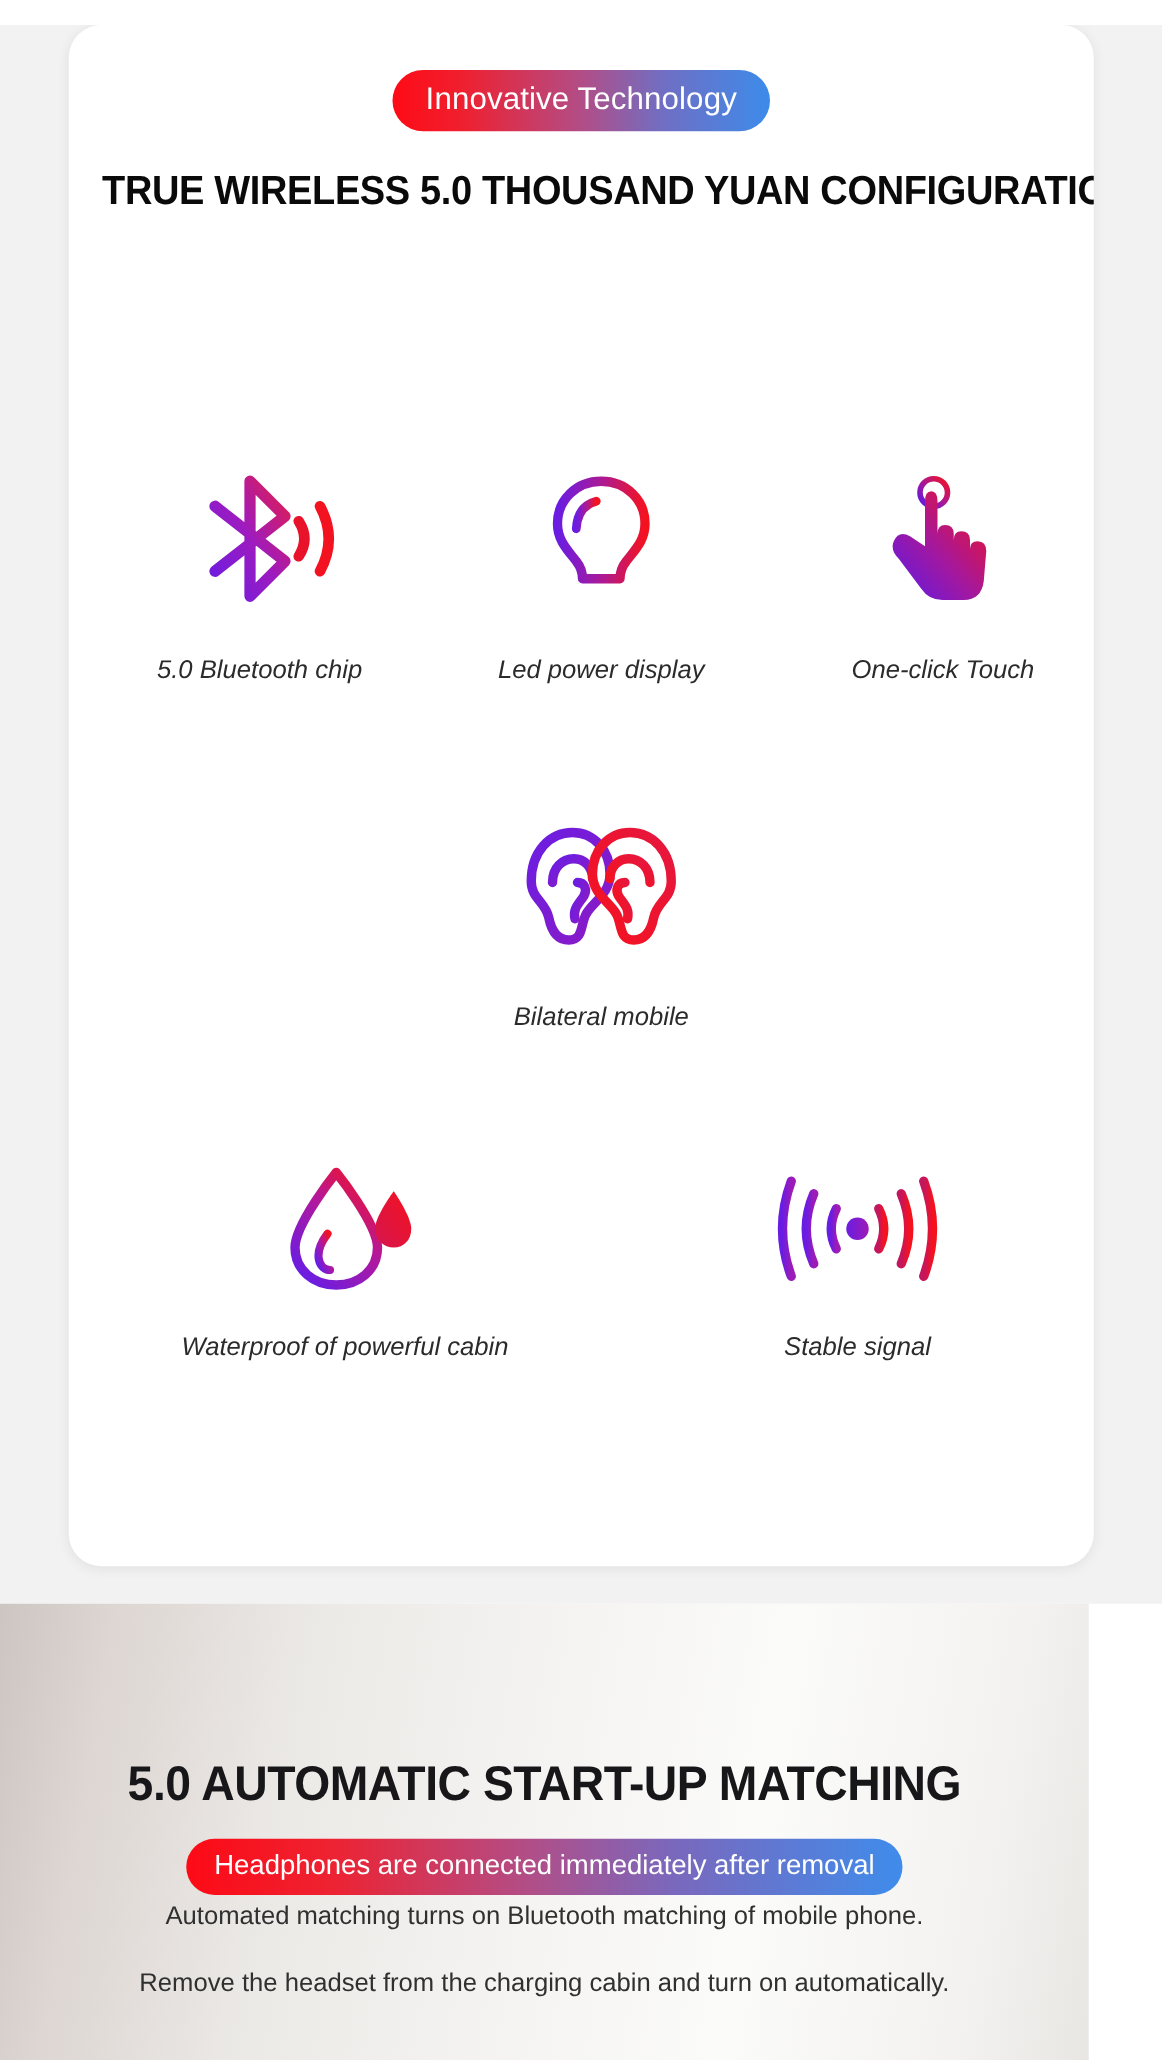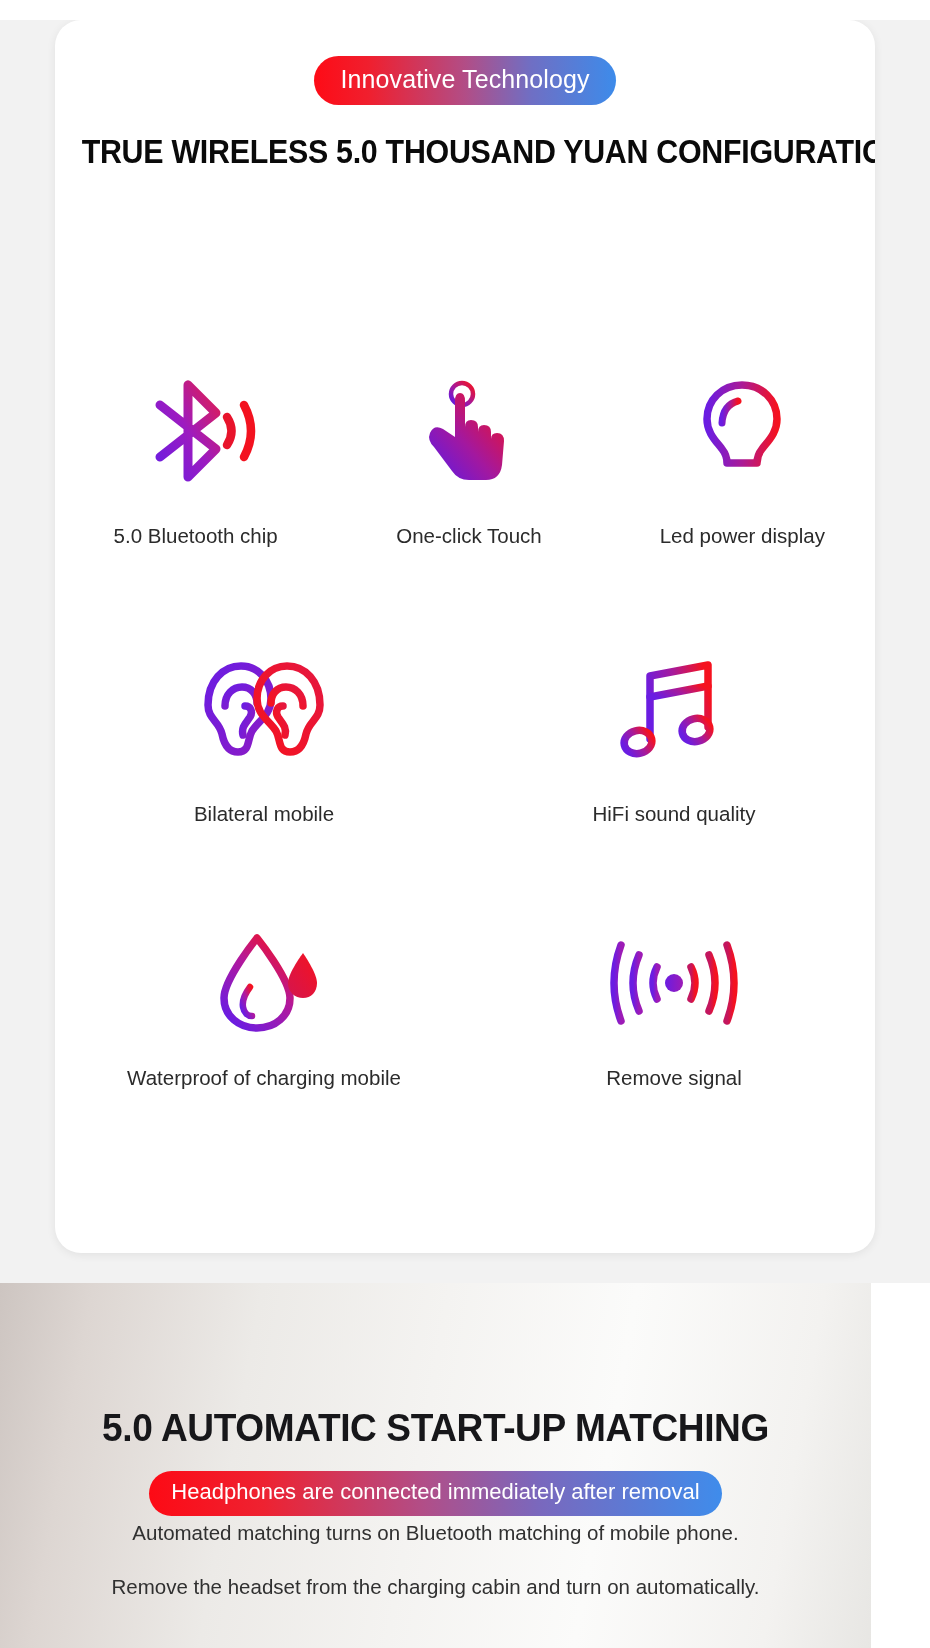--- a/index.html
+++ b/index.html
@@ -74,23 +74,24 @@
     width: 700px;
     text-align: center;
     color: #3c3c3c;
     font-size: 20.5px;
     line-height: 35px;
   }
 
   
   .grid {
     position: absolute;
-    left: 4px;
+    left: 16px;
     top: 352px;
     width: 820px;
+    font-style: italic;
   }
   .grid-row {
     display: flex;
     width: 820px;
     height: 278px;
   }
   .cell {
     flex: 1 1 0;
     display: flex;
     flex-direction: column;
@@ -196,20 +197,46 @@
                     <stop offset="0.5" stop-color="#9d1bc0"></stop>
                     <stop offset="1" stop-color="#e21d4f"></stop>
                   </linearGradient>
                 </defs>
                 <path d="M52 6 L52 98 L80 70 L24 26 M24 78 L80 34 L52 6" fill="none" stroke="url(#gBt)" stroke-width="9" stroke-linecap="round" stroke-linejoin="round"></path>
                 <path d="M91 38 Q100 52 91 66" fill="none" stroke="#e8132b" stroke-width="8.5" stroke-linecap="round"></path>
                 <path d="M108 26 Q122 52 108 78" fill="none" stroke="#f3121f" stroke-width="8.5" stroke-linecap="round"></path>
               </svg>
             </div>
             <div class="cell-label">5.0 Bluetooth chip</div>
+          </div>
+
+          <div class="cell">
+            <div class="icon-box">
+              <svg width="98" height="104" viewBox="0 0 98 104">
+                <defs>
+                  <linearGradient id="gBulb" x1="0" y1="0.5" x2="1" y2="0.5">
+                    <stop offset="0" stop-color="#6a1de2"></stop>
+                    <stop offset="0.5" stop-color="#aa1a96"></stop>
+                    <stop offset="1" stop-color="#f5121f"></stop>
+                  </linearGradient>
+                </defs>
+                <path d="M49 6
+                         C29 6 14 21 14 40
+                         C14 54 23 62 29 70
+                         C33 75 34 79 34 84
+                         L64 84
+                         C64 79 65 75 69 70
+                         C75 62 84 54 84 40
+                         C84 21 69 6 49 6 Z" fill="none" stroke="url(#gBulb)" stroke-width="7.5" stroke-linejoin="round"></path>
+                <path d="M29 44 Q30 26 45 22" fill="none" stroke="url(#gBulb)" stroke-width="7" stroke-linecap="round"></path>
+                <line x1="32" y1="92" x2="66" y2="92" stroke="url(#gBulb)" stroke-width="7.5" stroke-linecap="round"></line>
+                <line x1="38" y1="101" x2="60" y2="101" stroke="url(#gBulb)" stroke-width="7.5" stroke-linecap="round"></line>
+              </svg>
+            </div>
+            <div class="cell-label">Led power display</div>
           </div>
 
           <div class="cell">
             <div class="icon-box">
               <svg width="110" height="104" viewBox="0 0 110 104">
                 <defs>
                   <linearGradient id="gHand" x1="0" y1="1" x2="1" y2="0">
                     <stop offset="0" stop-color="#5a1ae8"></stop>
                     <stop offset="0.45" stop-color="#a3189f"></stop>
                     <stop offset="1" stop-color="#f5121f"></stop>
@@ -234,46 +261,20 @@
                          L64 48
                          Q64 41 57 41
                          Q51 41 51 48
                          L51 22
                          Q51 14 46 14
                          Q41 14 41 22 Z" fill="url(#gHand)"></path>
               </svg>
             </div>
             <div class="cell-label">One-click Touch</div>
           </div>
-
-          <div class="cell">
-            <div class="icon-box">
-              <svg width="98" height="104" viewBox="0 0 98 104">
-                <defs>
-                  <linearGradient id="gBulb" x1="0" y1="0.5" x2="1" y2="0.5">
-                    <stop offset="0" stop-color="#6a1de2"></stop>
-                    <stop offset="0.5" stop-color="#aa1a96"></stop>
-                    <stop offset="1" stop-color="#f5121f"></stop>
-                  </linearGradient>
-                </defs>
-                <path d="M49 6
-                         C29 6 14 21 14 40
-                         C14 54 23 62 29 70
-                         C33 75 34 79 34 84
-                         L64 84
-                         C64 79 65 75 69 70
-                         C75 62 84 54 84 40
-                         C84 21 69 6 49 6 Z" fill="none" stroke="url(#gBulb)" stroke-width="7.5" stroke-linejoin="round"></path>
-                <path d="M29 44 Q30 26 45 22" fill="none" stroke="url(#gBulb)" stroke-width="7" stroke-linecap="round"></path>
-                <line x1="32" y1="92" x2="66" y2="92" stroke="url(#gBulb)" stroke-width="7.5" stroke-linecap="round"></line>
-                <line x1="38" y1="101" x2="60" y2="101" stroke="url(#gBulb)" stroke-width="7.5" stroke-linecap="round"></line>
-              </svg>
-            </div>
-            <div class="cell-label">Led power display</div>
-          </div>
         </div>
 
         <div class="grid-row">
 
           <div class="cell">
             <div class="icon-box">
               <svg width="128" height="100" viewBox="0 0 128 100">
                 <defs>
                   <linearGradient id="gEarL" x1="0" y1="0" x2="1" y2="1">
                     <stop offset="0" stop-color="#6b1de2"></stop>
@@ -305,40 +306,20 @@
                            C19 62 8 60 8 46 Z"></path>
                   <path d="M25 47 C25 35 33 28 42 28 C51 28 57 35 57 44"></path>
                   <path d="M45 47 C51 47 53 53 50 58 C46 64 41 68 43 76"></path>
                 </g>
               </svg>
             </div>
             <div class="cell-label">Bilateral mobile</div>
           </div>
 
 
-          <div class="cell">
-            <div class="icon-box">
-              <svg width="104" height="100" viewBox="0 0 104 100">
-                <defs>
-                  <linearGradient id="gNote" x1="0" y1="0.6" x2="1" y2="0.3">
-                    <stop offset="0" stop-color="#6a1de2"></stop>
-                    <stop offset="0.5" stop-color="#a61a9b"></stop>
-                    <stop offset="1" stop-color="#f5121f"></stop>
-                  </linearGradient>
-                </defs>
-                <g fill="none" stroke="url(#gNote)" stroke-width="7.5" stroke-linecap="round" stroke-linejoin="round">
-                  <path d="M28 80 L28 17 L86 6 L86 68"></path>
-                  <path d="M28 38 L86 27"></path>
-                  <ellipse cx="16" cy="83" rx="14" ry="11.5" transform="rotate(-13 16 83)"></ellipse>
-                  <ellipse cx="74" cy="71" rx="14" ry="11.5" transform="rotate(-13 74 71)"></ellipse>
-                </g>
-              </svg>
-            </div>
-            <div class="cell-label">HiFi sound quality</div>
-          </div>
         </div>
 
         <div class="grid-row row3">
 
 
           <div class="cell">
             <div class="icon-box">
               <svg width="104" height="96" viewBox="0 0 104 96">
                 <defs>
                   <linearGradient id="gDropA" x1="0.2" y1="1" x2="0.9" y2="0">
@@ -351,21 +332,21 @@
                     <stop offset="1" stop-color="#f5121f"></stop>
                   </linearGradient>
                 </defs>
                 <path d="M45 3 C45 3 12 44 12 63 C12 81 27 93 45 93
                          C63 93 78 81 78 63 C78 44 45 3 45 3 Z" fill="none" stroke="url(#gDropA)" stroke-width="7.5" stroke-linejoin="round"></path>
                 <path d="M38 52 C32 60 30 66 31 72 C32 78 36 81 40 81" fill="none" stroke="url(#gDropA)" stroke-width="6.5" stroke-linecap="round"></path>
                 <path d="M91 18 C91 18 76 38 76 48 C76 57 83 63 91 63
                          C99 63 105 57 105 48 C105 38 91 18 91 18 Z" fill="url(#gDropB)"></path>
               </svg>
             </div>
-            <div class="cell-label">Waterproof of charging mobile</div>
+            <div class="cell-label">Waterproof of powerful cabin</div>
           </div>
 
           <div class="cell">
             <div class="icon-box">
               <svg width="122" height="96" viewBox="0 0 122 96">
                 <defs>
                   <linearGradient id="gSigL" x1="0" y1="0.5" x2="1" y2="0.5">
                     <stop offset="0" stop-color="#6a1de2"></stop>
                     <stop offset="1" stop-color="#9d1bb6"></stop>
                   </linearGradient>
@@ -378,21 +359,21 @@
                 <g fill="none" stroke-width="7.5" stroke-linecap="round">
                   <path d="M44 32 Q36 48 44 64" stroke="url(#gSigL)"></path>
                   <path d="M26 20 Q14 48 26 76" stroke="url(#gSigL)"></path>
                   <path d="M8 10 Q-6 48 8 86" stroke="url(#gSigL)"></path>
                   <path d="M78 32 Q86 48 78 64" stroke="url(#gSigR)"></path>
                   <path d="M96 20 Q108 48 96 76" stroke="url(#gSigR)"></path>
                   <path d="M114 10 Q128 48 114 86" stroke="url(#gSigR)"></path>
                 </g>
               </svg>
             </div>
-            <div class="cell-label">Remove signal</div>
+            <div class="cell-label">Stable signal</div>
           </div>
         </div>
 
       </div>
     </div>
   </section>
 
   <section class="auto-section">
     <h2 class="auto-headline">5.0 AUTOMATIC START-UP MATCHING</h2>
 

